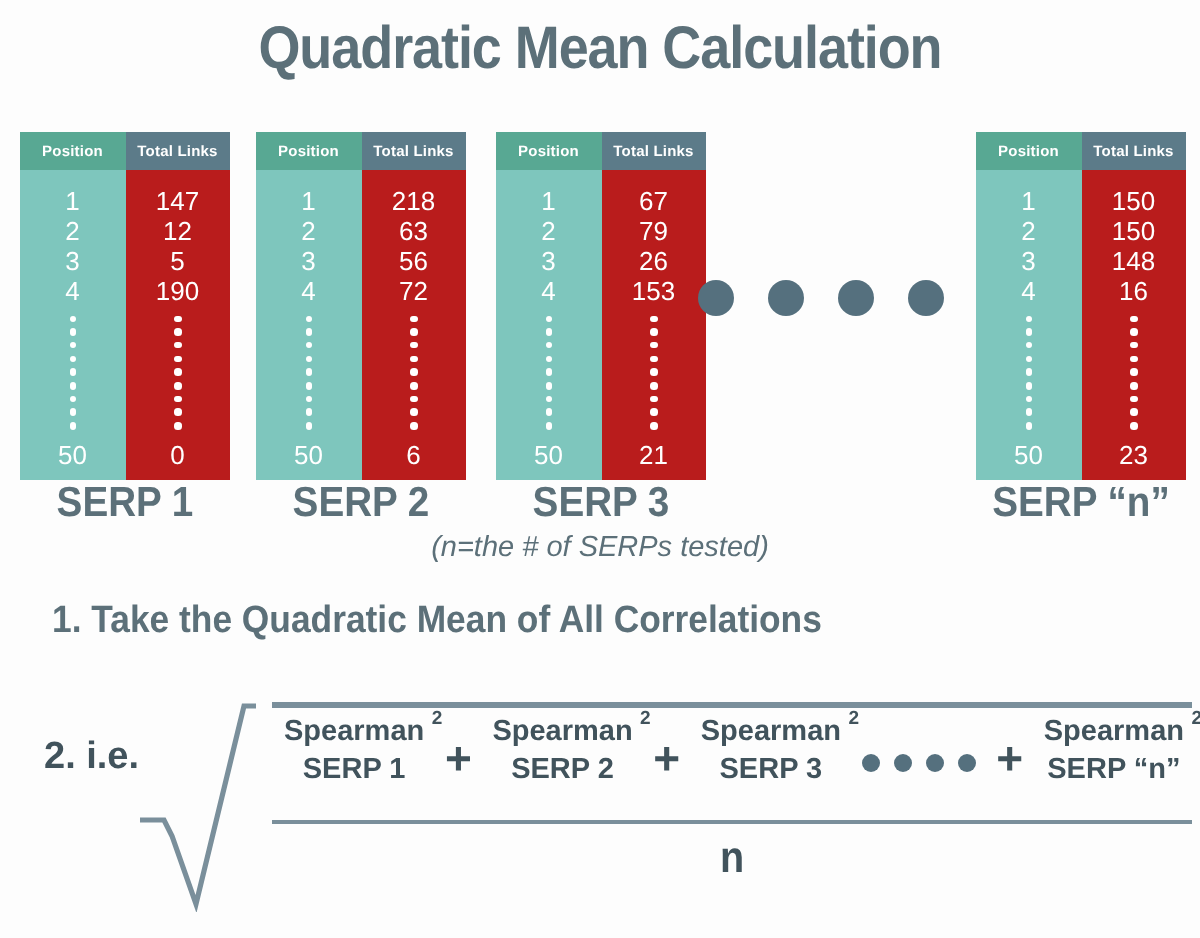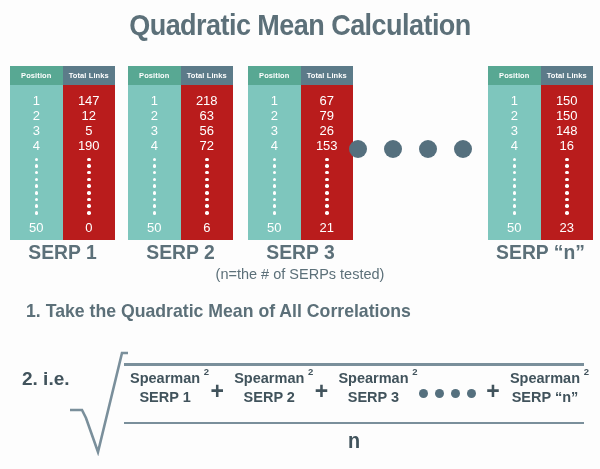--- a/index.html
+++ b/index.html
@@ -59,37 +59,37 @@
   }
   
   .big-dots{
     position:absolute;left:349px;top:140px;
     display:flex;gap:17px;
   }
   .big-dots i{display:block;width:18px;height:18px;border-radius:50%;background:#55707e;}
   
   .note{
     position:absolute;left:0;top:266px;width:600px;text-align:center;
-    font-size:14.5px;color:#5c7079;
+    font-size:14.5px;font-style:italic;color:#5c7079;
   }
   
   .step1{
     position:absolute;left:26px;top:300px;
     font-size:19px;font-weight:bold;color:#5c7079;
     transform:scaleX(.93);transform-origin:left center;
     white-space:nowrap;
   }
   
   .step2{
     position:absolute;left:22px;top:368px;
     font-size:19px;font-weight:bold;color:#41535c;
     white-space:nowrap;
   }
   .radical{position:absolute;left:68px;top:348px;width:60px;height:108px;}
-  .frac{position:absolute;left:124px;top:351px;width:460px;margin-top:12px;}
+  .frac{position:absolute;left:136px;top:351px;width:460px;}
   .numer{
     display:flex;align-items:flex-start;justify-content:space-between;
     padding:0 4px 0 6px;height:52px;
   }
   .term{text-align:center;line-height:1.05;}
   .term .sp{
     font-size:14.5px;font-weight:bold;color:#41535c;
     position:relative;display:inline-block;
   }
   .term .sp sup{font-size:9.5px;font-weight:bold;position:absolute;top:-4px;right:-9px;}

